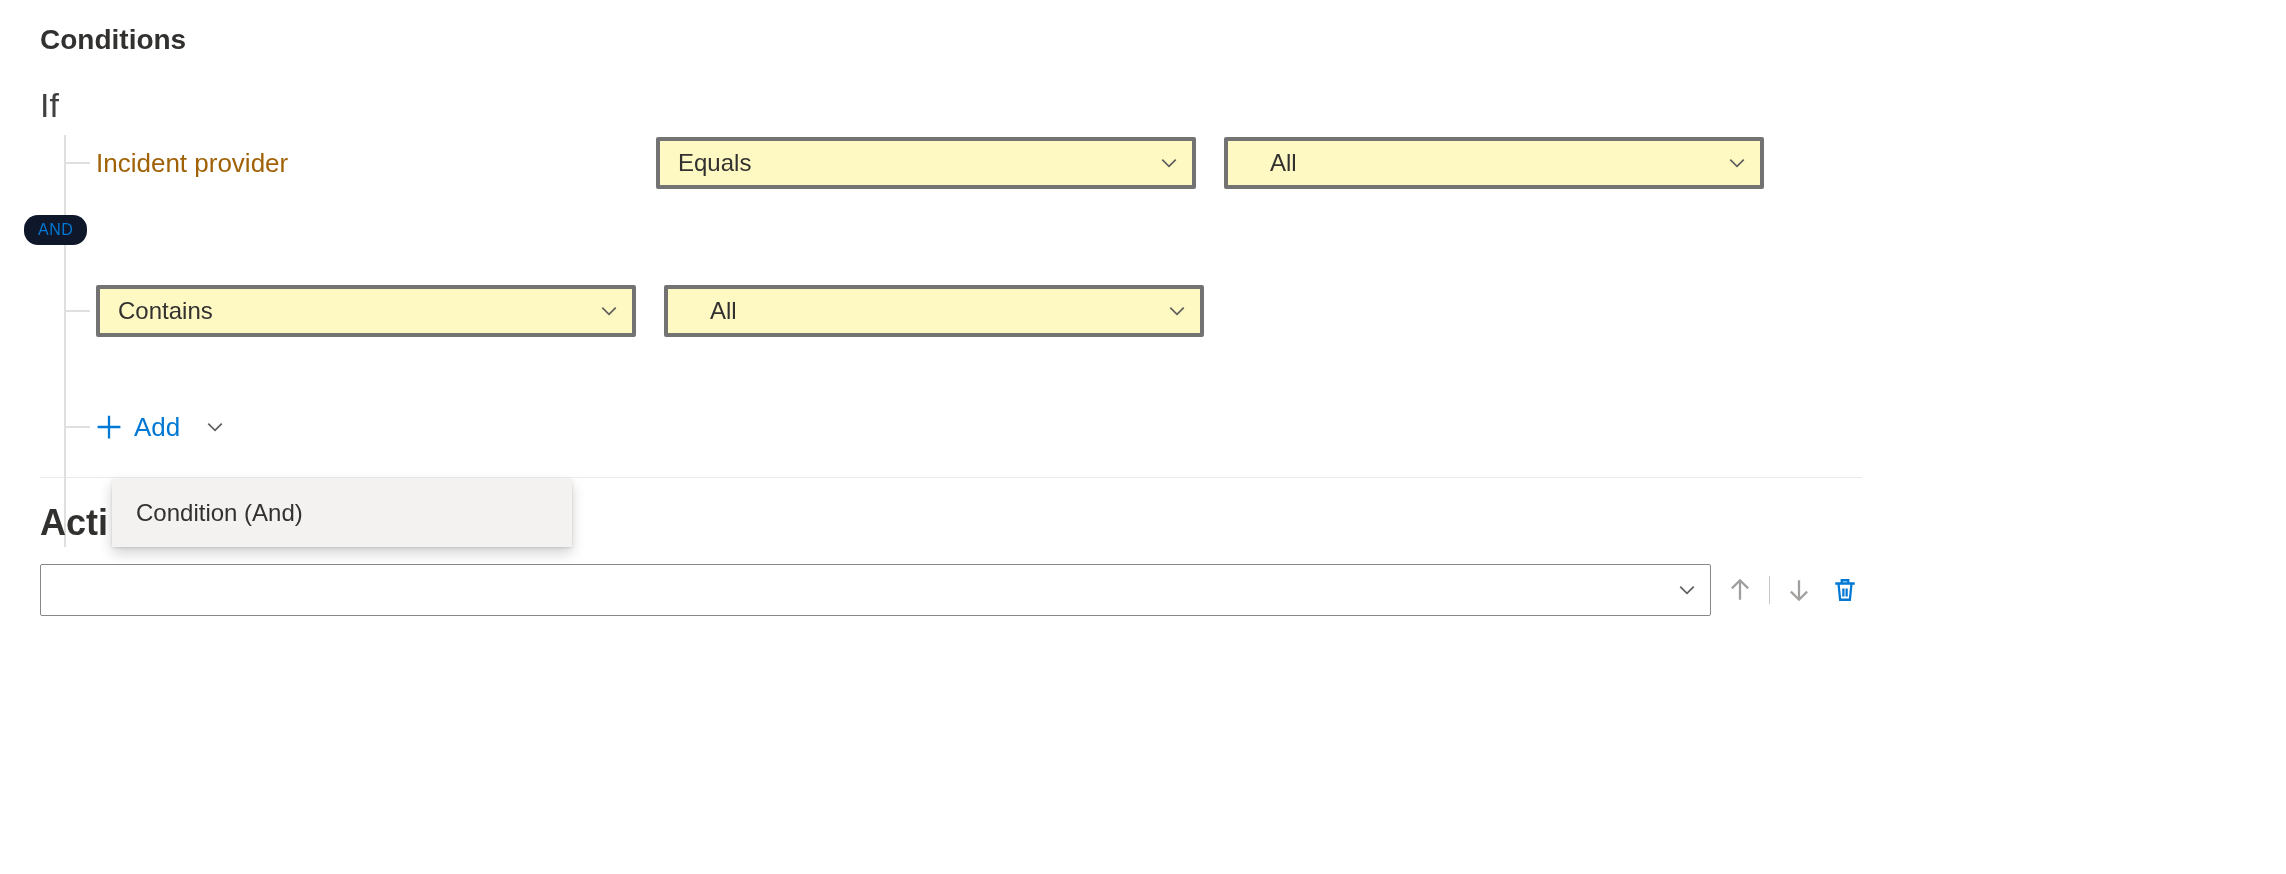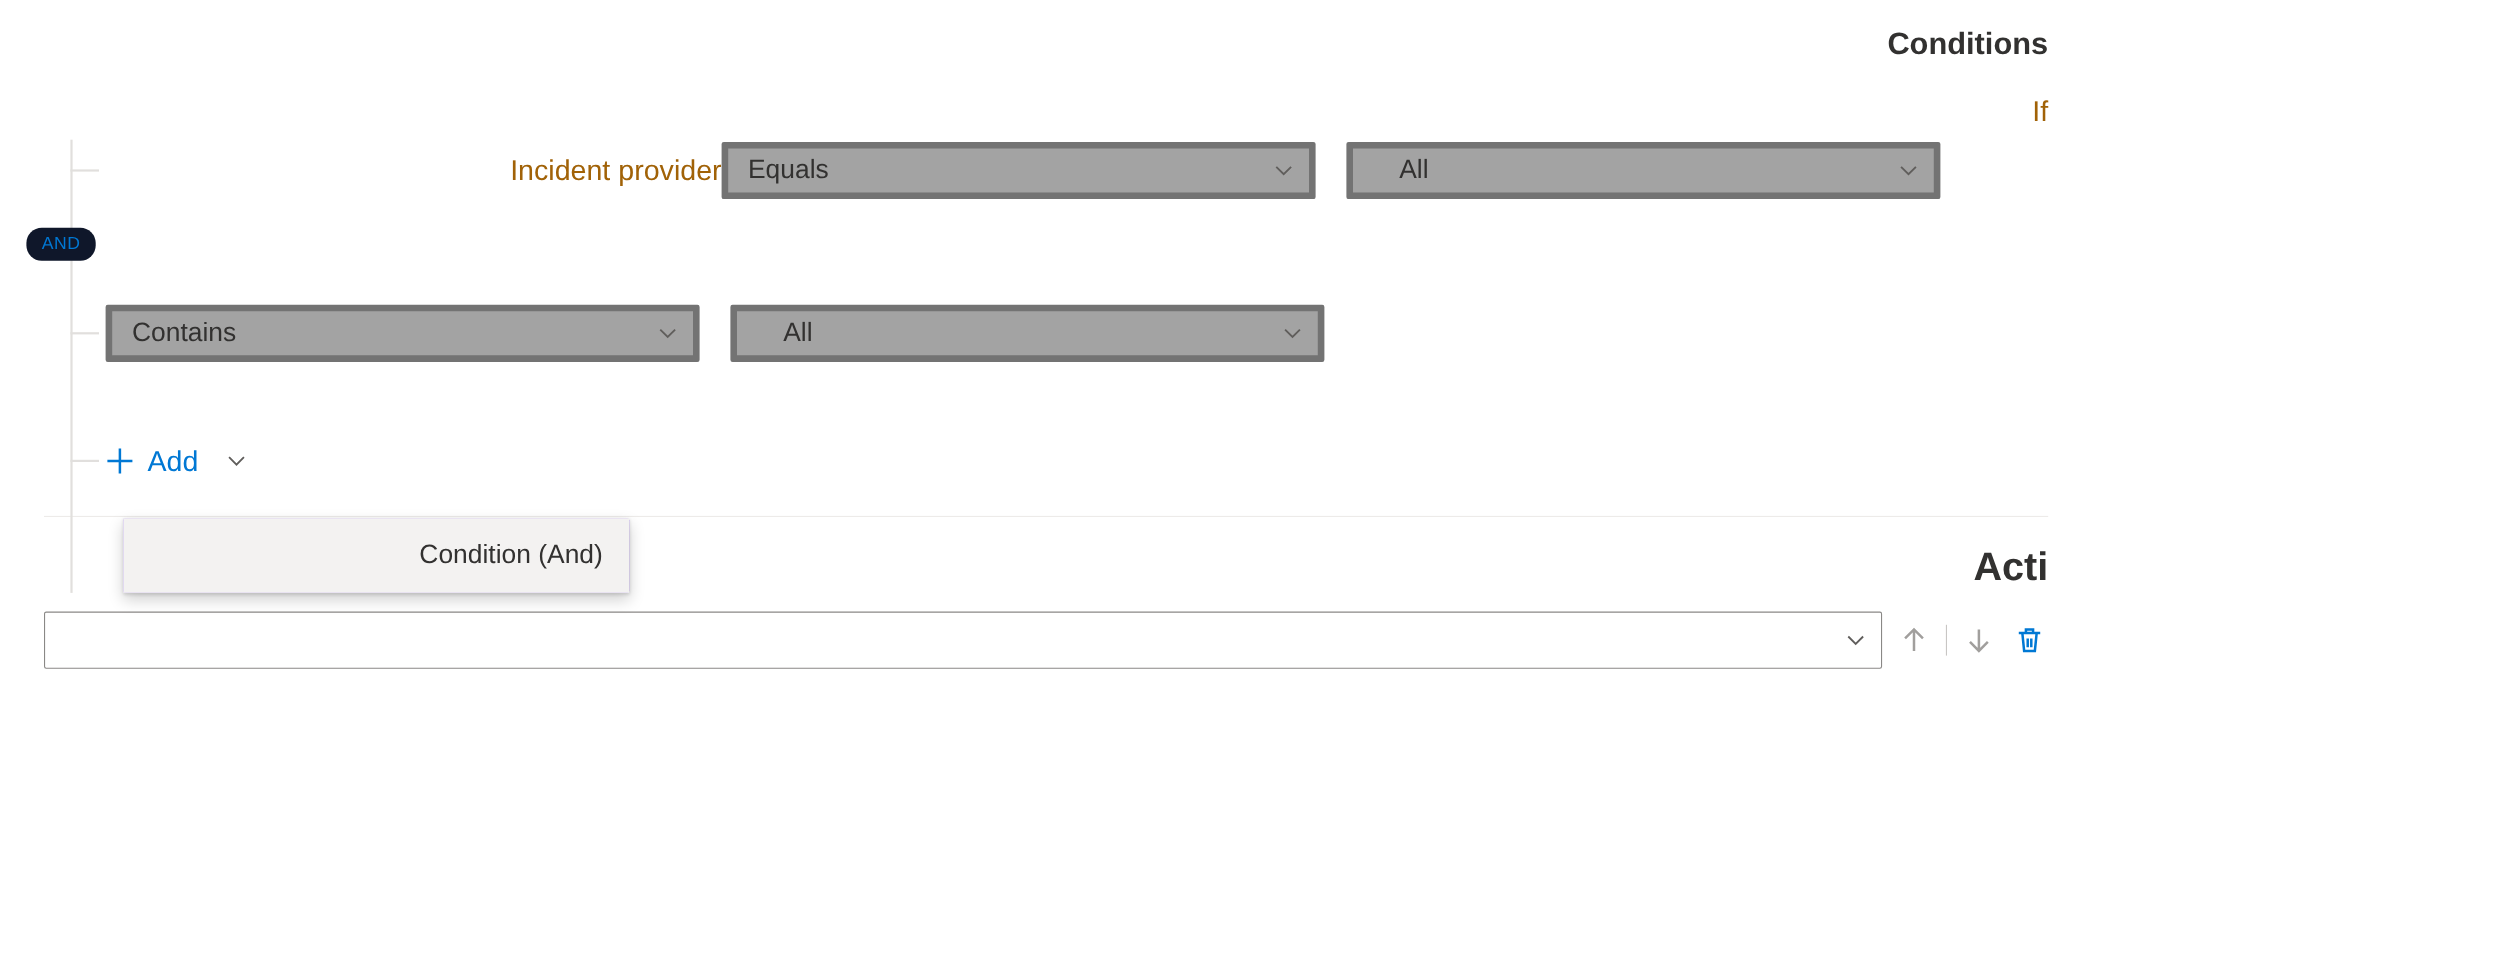--- a/index.html
+++ b/index.html
@@ -7,33 +7,32 @@
     margin: 0;
     padding: 0;
     font-family: "Segoe UI", -apple-system, BlinkMacSystemFont, sans-serif;
     font-size: 20px;
     color: #323130;
     background: #fff;
   }
   .page {
     padding: 24px 40px;
     width: 1902px;
-    text-align: right;
   }
 
   .section-title {
     font-weight: 600;
     font-size: 28px;
     margin: 0 0 30px 0;
     color: #323130;
   }
 
   .if-label {
-    font-size: 26px;
-    color: #a16207;
+    font-size: 34px;
+    color: #404040;
     margin-bottom: 10px;
   }
 
   .tree {
     position: relative;
     padding-left: 24px;
   }
 
   .tree-rail {
     position: absolute;
@@ -60,23 +59,23 @@
   .cond-label {
     flex: 0 0 560px;
     font-size: 26px;
     color: #a16207;
   }
   .dropdown {
     display: flex;
     align-items: center;
     justify-content: space-between;
     height: 52px;
-    border: 6px solid #737373;
+    border: 4px solid #737373;
     border-radius: 2px;
-    background: #a3a3a3;
+    background: #fef9c3;
     padding: 0 14px 0 18px;
     font-size: 24px;
     color: #323130;
     cursor: pointer;
   }
   .dd-op { flex: 0 0 540px; margin-right: 28px; }
   .dd-val { flex: 0 0 540px; padding-left: 42px; }
   .chevron {
     margin-left: 12px;
     display: inline-flex;

